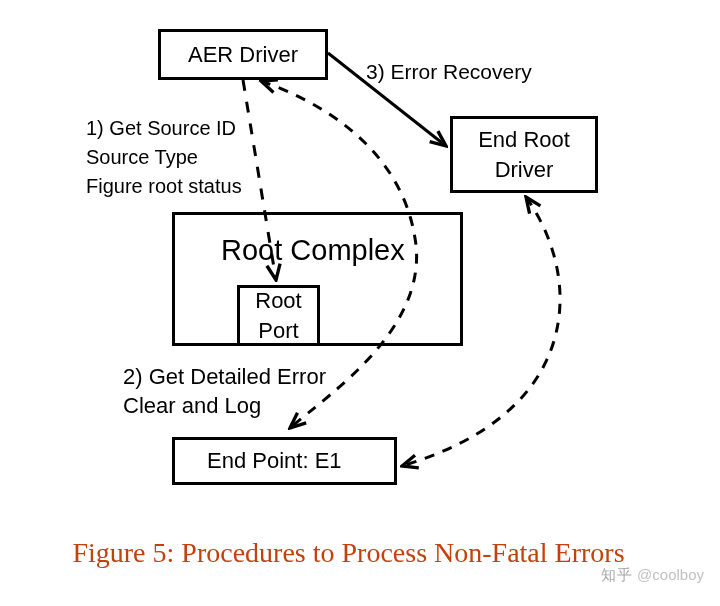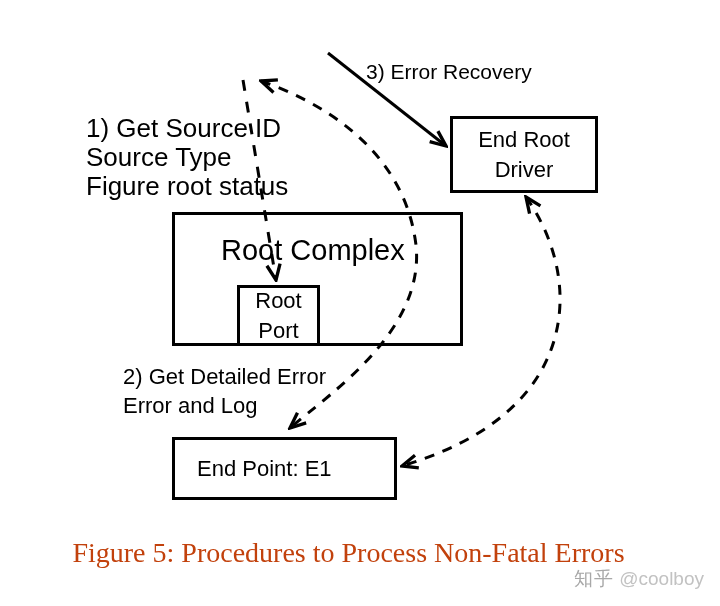--- a/index.html
+++ b/index.html
@@ -12,48 +12,51 @@
   .box{
     position:absolute;box-sizing:border-box;
     border:3px solid #000;background:#fff;
     display:flex;flex-direction:column;align-items:center;justify-content:center;
     font-size:22px;line-height:30px;z-index:1;white-space:nowrap;
   }
   #box-aer{left:158px;top:29px;width:170px;height:51px;}
   #box-epd{left:450px;top:116px;width:148px;height:77px;}
   #box-rc{left:172px;top:212px;width:291px;height:134px;}
   #box-rp{left:237px;top:285px;width:83px;height:61px;line-height:30px;}
-  #box-e1{left:172px;top:437px;width:225px;height:63px;align-items:flex-start;padding-left:22px;}
+  #box-e1{left:172px;top:437px;width:225px;height:48px;align-items:flex-start;padding-left:32px;}
   .floating-label{
     position:absolute;z-index:2;font-size:29px;line-height:29px;white-space:nowrap;
   }
   #rc-label{left:221px;top:236px;}
-  #step1{left:86px;top:114px;font-size:26px;}
+  #step1{left:86px;top:114px;font-size:20px;}
   #step2{left:123px;top:362px;font-size:22px;}
   #step3{left:366px;top:57px;font-size:21px;}
   .overlay{
     position:absolute;left:0;top:0;z-index:10;pointer-events:none;
   }
   .caption{
     position:absolute;left:0;top:537px;width:697px;text-align:center;
     font-family:"Liberation Serif",serif;font-size:28px;color:#c2410c;z-index:2;
     white-space:nowrap;
   }
   .watermark{
-    position:absolute;right:16px;top:566px;font-size:19px;z-index:2;white-space:nowrap;
+    position:absolute;right:16px;top:566px;font-size:15px;z-index:2;white-space:nowrap;
     font-family:"Liberation Sans",sans-serif;
   }
   .watermark .brand{color:#a8a8a8;letter-spacing:1px;}
   .watermark .handle{color:#c2c2c2;}
 </style>
 </head>
 <body>
 
 <div class="stage">
 
+  <div class="box" id="box-aer">
+    <span>AER Driver</span>
+  </div>
 
   <div class="box" id="box-epd">
     <span>End Root</span>
     <span>Driver</span>
   </div>
 
   <div class="box" id="box-rc"></div>
   <div class="floating-label" id="rc-label">Root Complex</div>
 
   <div class="box" id="box-rp">
@@ -66,21 +69,21 @@
   </div>
 
   <div class="floating-label" id="step1">
     <div>1) Get Source ID</div>
     <div>Source Type</div>
     <div>Figure root status</div>
   </div>
 
   <div class="floating-label" id="step2">
     <div>2) Get Detailed Error</div>
-    <div>Error and Log</div>
+    <div>Clear and Log</div>
   </div>
 
   <div class="floating-label" id="step3">3) Error Recovery</div>
 
   <svg class="overlay" width="720" height="606" viewBox="0 0 720 606">
     <defs>
       <marker id="arrowV" viewBox="0 0 18 16" refX="16" refY="8" markerWidth="20" markerHeight="18" markerUnits="userSpaceOnUse" orient="auto-start-reverse">
         <path d="M2,2 L16,8 L2,14" fill="none" stroke="#000" stroke-width="3"></path>
       </marker>
     </defs>

